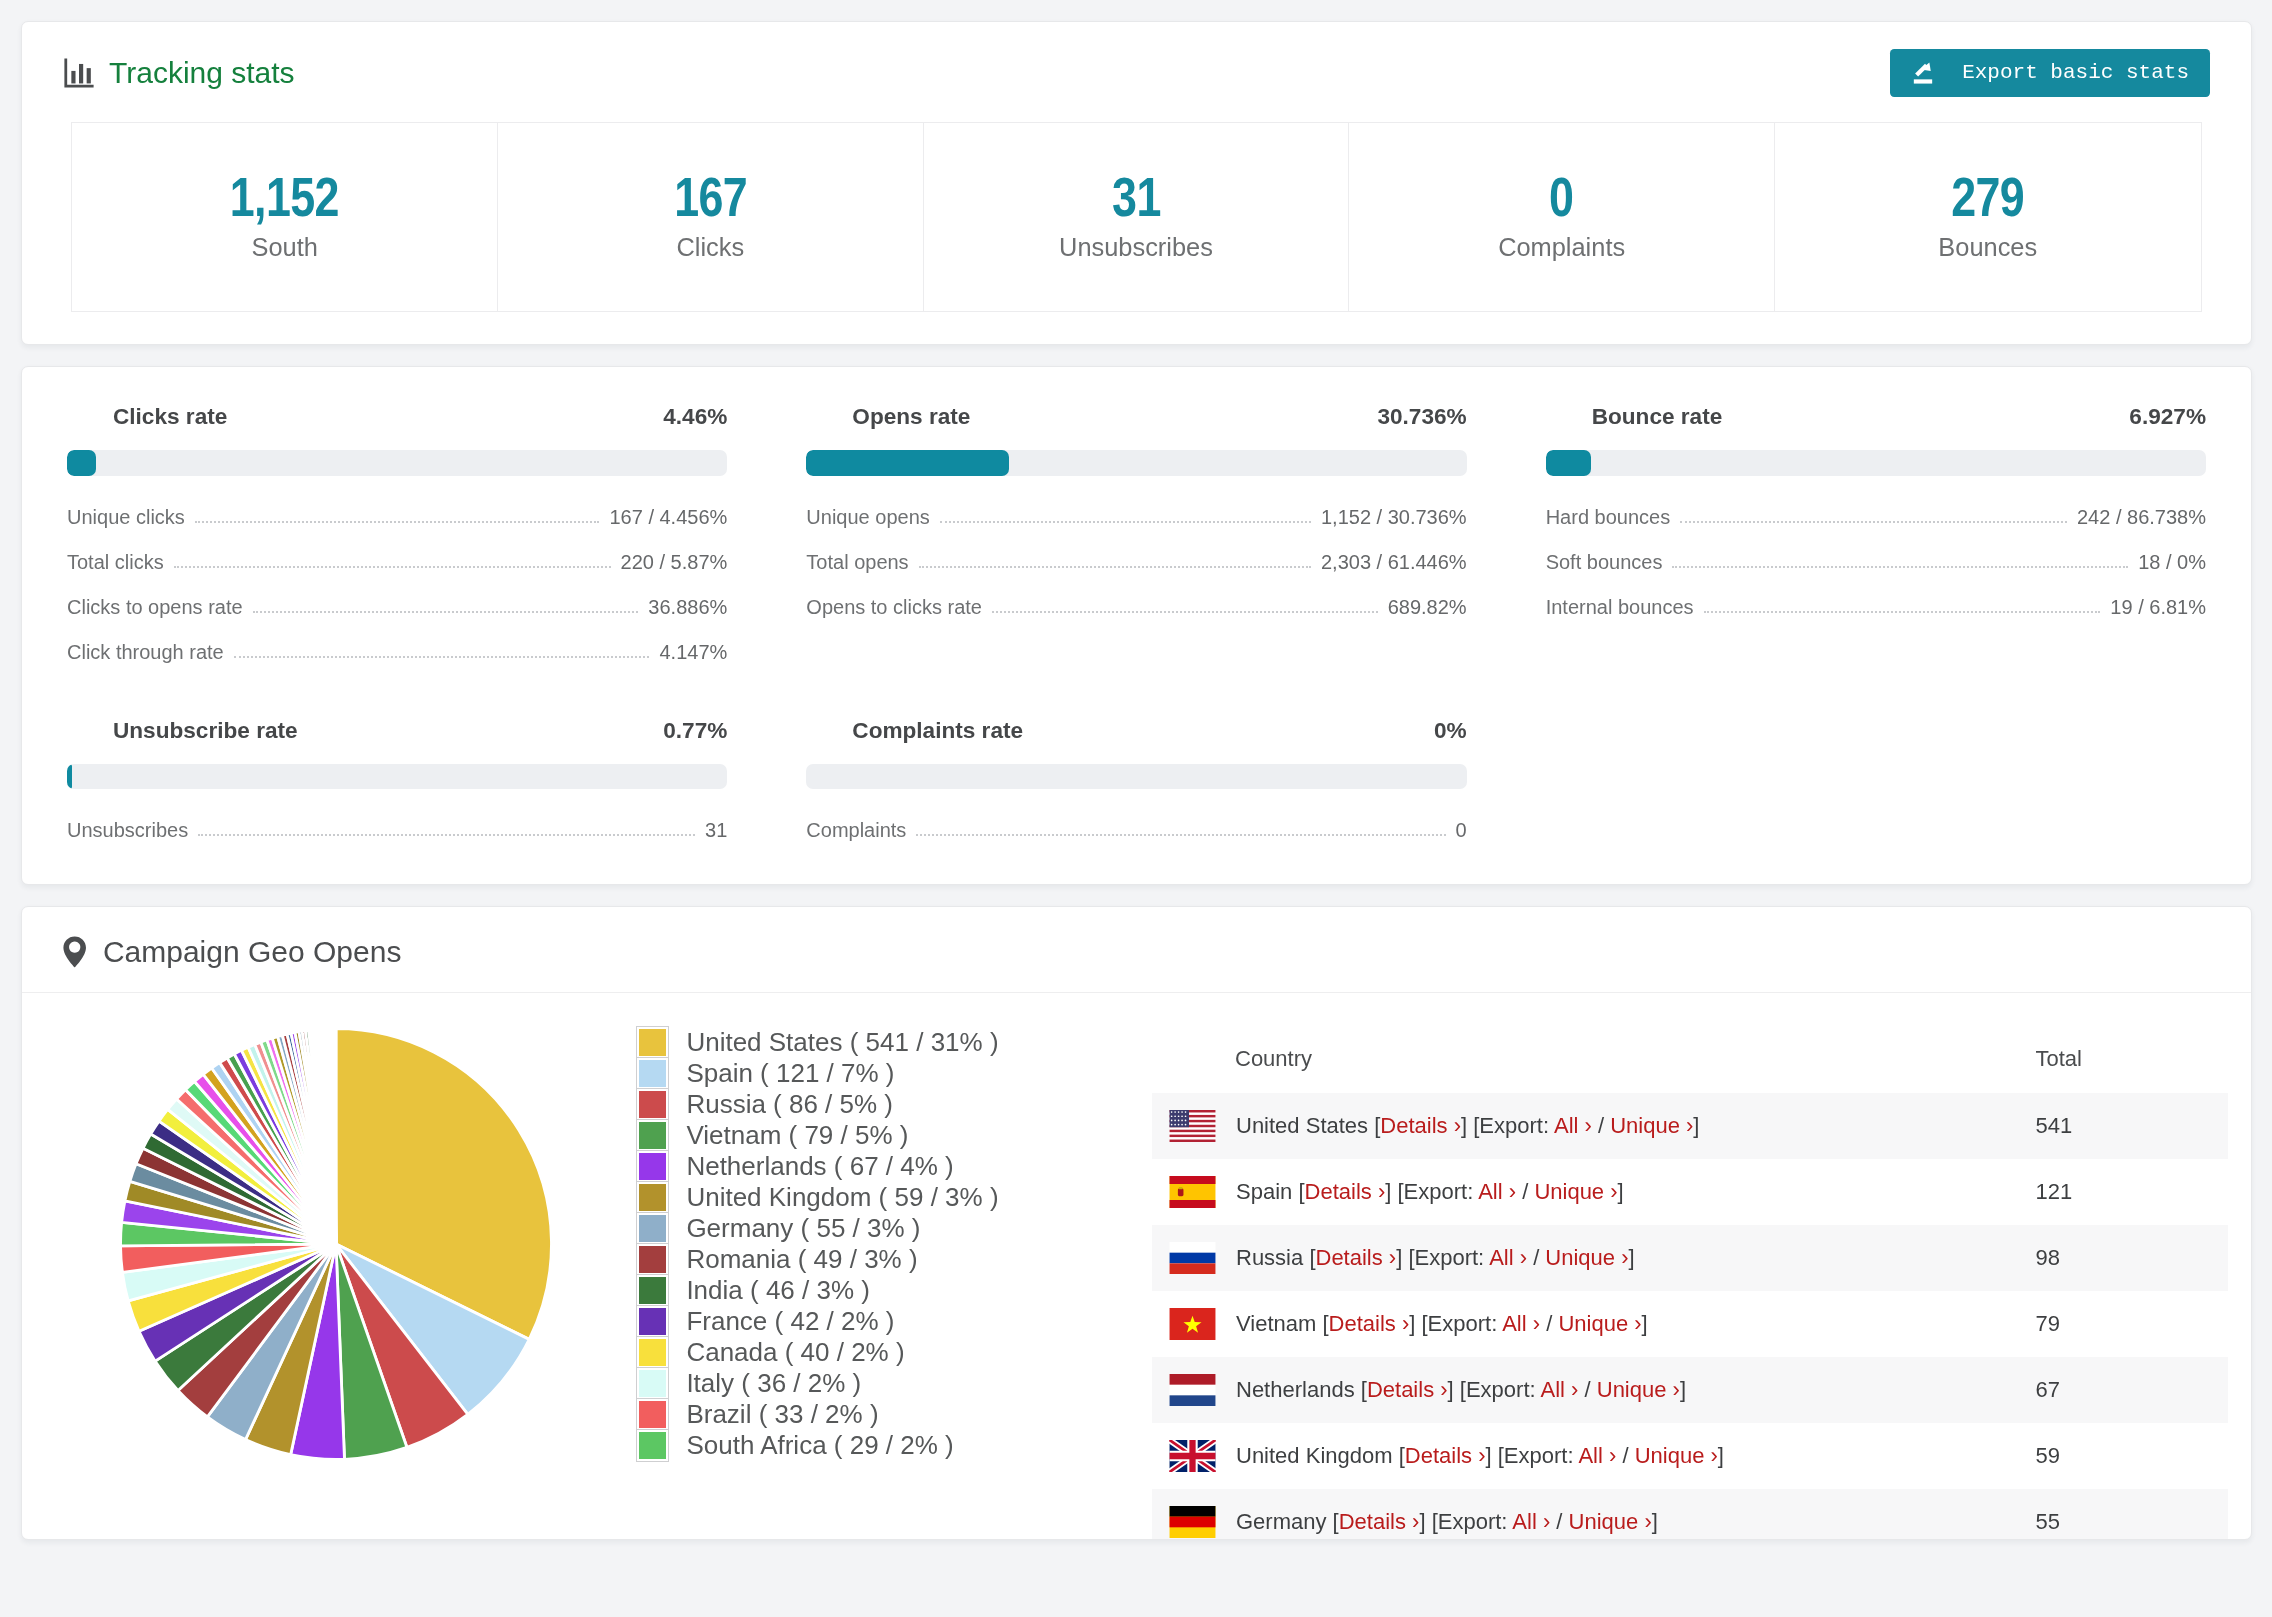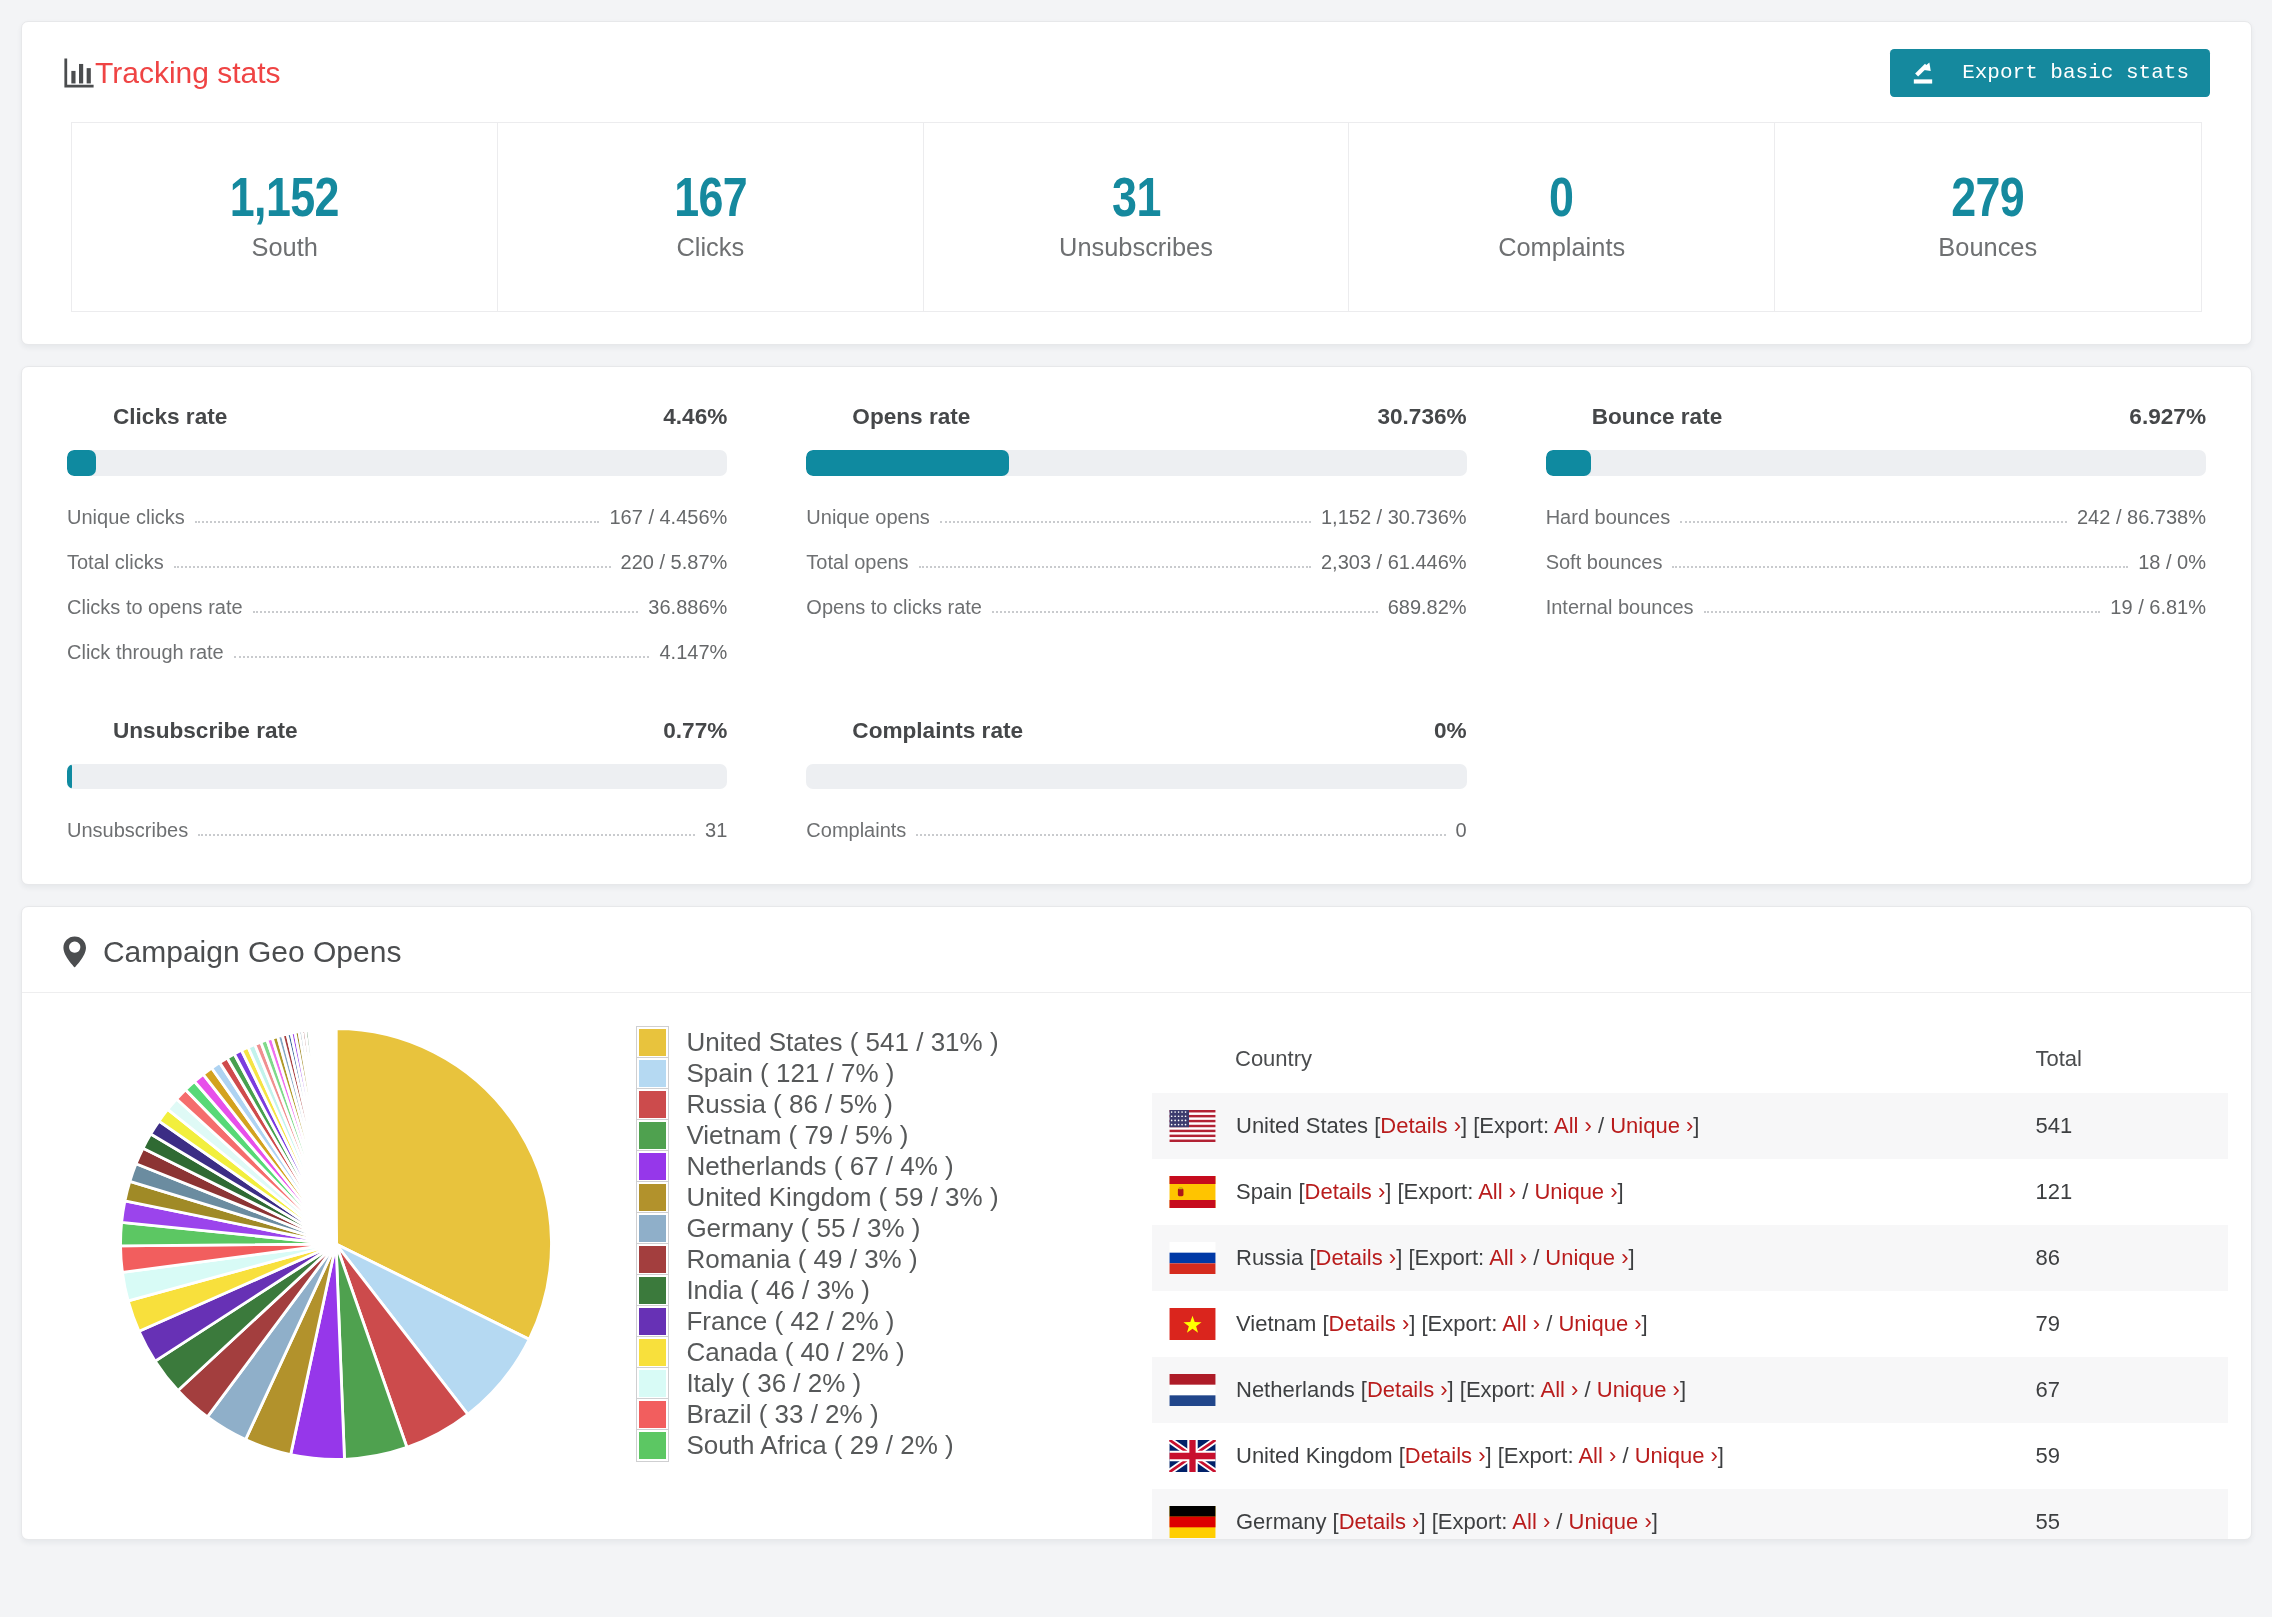--- a/index.html
+++ b/index.html
@@ -14,21 +14,21 @@
   .card {
     background:#fff;
     border:0.7px solid #e7e8ea;
     border-radius:7px;
     margin:21px 21px 0 21px;
     box-shadow:0 2.1px 5.6px rgba(40,50,70,.06);
   }
   
   .c1 { padding:14px 24px 32px 24px; }
   .c1-head { display:flex; justify-content:space-between; align-items:center; padding:12.7px 17px 7px 17px; }
-  .c1-title { display:flex; align-items:center; font-size:30px; color:#ef4444; }
+  .c1-title { display:flex; align-items:center; gap:14px; font-size:30px; color:#15803d; }
   .btn-export {
     display:flex; align-items:center; gap:27px;
     background:#15899e; color:#fff; border:none; cursor:pointer;
     font-family:Liberation Mono, monospace; font-size:21px; padding:12px 21px; border-radius:4.2px;
   }
   .stats-box {
     margin:18.4px 25.4px 0 25.4px;
     border:0.7px solid #ececee;
     display:grid; grid-template-columns:repeat(5,1fr);
   }
@@ -416,21 +416,21 @@
           </div>
           <div class="t-row odd">
             <span class="t-flag">
               <svg width="47" height="32" viewBox="0 0 66 46">
                 <rect width="66" height="46" fill="#fff"></rect>
                 <rect y="15.33" width="66" height="15.33" fill="#0039a6"></rect>
                 <rect y="30.66" width="66" height="15.34" fill="#d52b1e"></rect>
               </svg>
             </span>
             <span class="t-main"><span>Russia</span> <span>[</span><a class="lnk">Details ›</a><span>] [Export: </span><a class="lnk">All ›</a><span> / </span><a class="lnk">Unique ›</a><span>]</span></span>
-            <span class="t-total">86</span>
+            <span class="t-total">98</span>
           </div>
           <div class="t-row">
             <span class="t-flag">
               <svg width="47" height="32" viewBox="0 0 66 46">
                 <rect width="66" height="46" fill="#da251d"></rect>
                 <path d="M33 11 L36.2 20.2 L46 20.4 L38.2 26.2 L41 35.6 L33 30 L25 35.6 L27.8 26.2 L20 20.4 L29.8 20.2 Z" fill="#ffff00"></path>
               </svg>
             </span>
             <span class="t-main"><span>Vietnam</span> <span>[</span><a class="lnk">Details ›</a><span>] [Export: </span><a class="lnk">All ›</a><span> / </span><a class="lnk">Unique ›</a><span>]</span></span>
             <span class="t-total">79</span>

